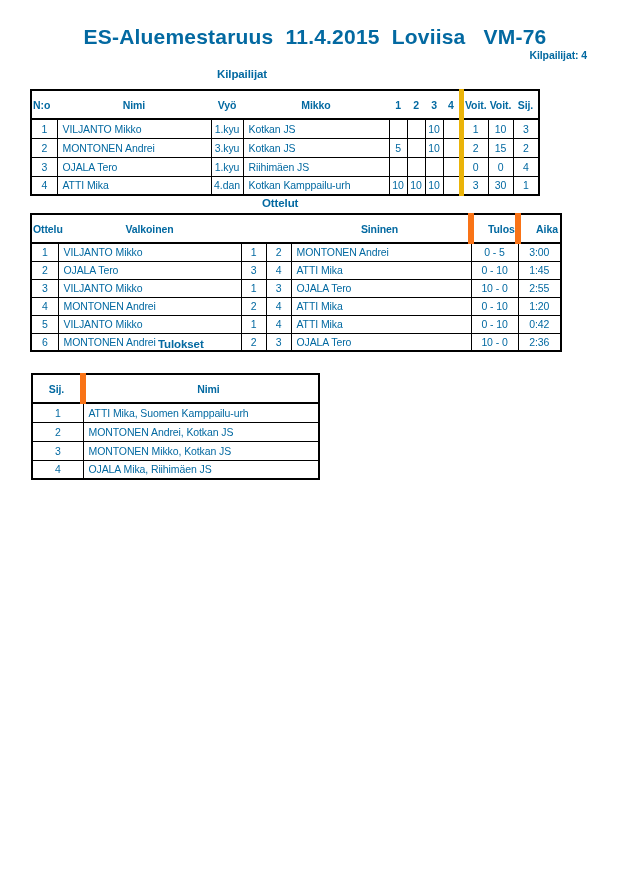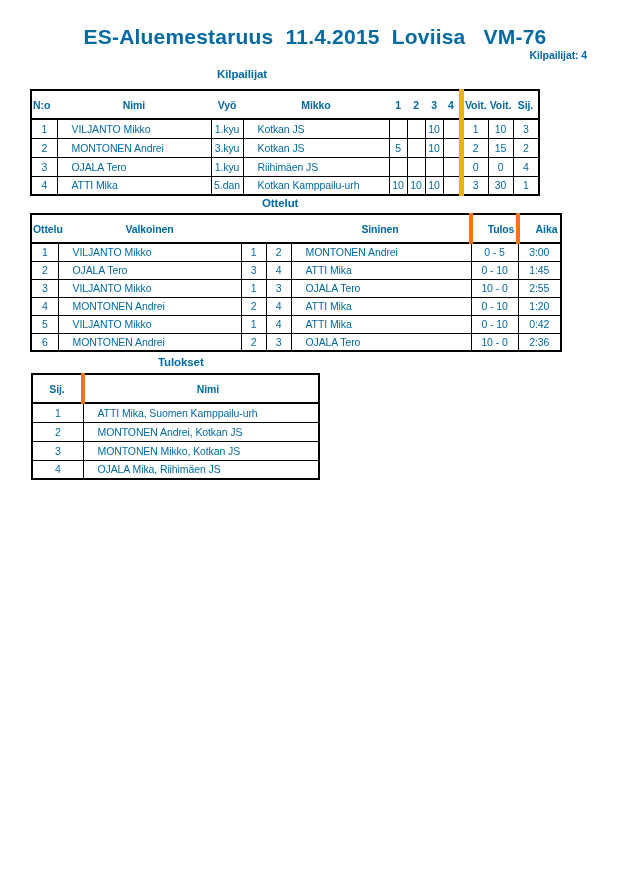--- a/index.html
+++ b/index.html
@@ -57,23 +57,23 @@
     overflow: visible;
   }
   .grid td {
     border: 1px solid #000;
     padding: 0 2px;
     text-align: center;
     white-space: nowrap;
     overflow: hidden;
     vertical-align: middle;
   }
-  .grid td.al { text-align: left; padding-left: 14px; }
+  .grid td.al { text-align: left; padding-left: 5px; }
   .grid th.al { text-align: left; padding-left: 1px; }
-  .grid th.vline { border-left: 4px solid #f97316; padding-left: 14px; }
+  .grid th.vline { border-left: 6px solid #f97316; padding-left: 14px; }
   .grid th.gl, .grid td.gl { border-left: 5px solid #eab308; }
   tr.hdr { height: 29px; }
   .t1 tr.row { height: 19px; }
   .t2 tr.row { height: 18px; }
   .t3 tr.row { height: 19px; }
 </style>
 </head>
 <body>
 
 <div class="page">
@@ -146,21 +146,21 @@
       <td></td>
       <td></td>
       <td></td>
       <td class="gl">0</td>
       <td>0</td>
       <td>4</td>
     </tr>
     <tr class="row">
       <td>4</td>
       <td class="al">ATTI Mika</td>
-      <td>5.dan</td>
+      <td>4.dan</td>
       <td class="al">Kotkan Kamppailu-urh</td>
       <td>10</td>
       <td>10</td>
       <td>10</td>
       <td></td>
       <td class="gl">3</td>
       <td>30</td>
       <td>1</td>
     </tr>
   </tbody>
@@ -238,21 +238,21 @@
       <td class="al">MONTONEN Andrei</td>
       <td>2</td>
       <td>3</td>
       <td class="al">OJALA Tero</td>
       <td>10 - 0</td>
       <td>2:36</td>
     </tr>
   </tbody>
     </table>
 
-  <div class="section-label" style="left:158px; top:356px;">Tulokset</div>
+  <div class="section-label" style="left:158px; top:338px;">Tulokset</div>
 
   <table class="grid t3" style="left:31px; top:373px; width:287px;">
     <colgroup>
       <col style="width:51px">
         <col style="width:236px">
     </colgroup>
     <tbody>
         <tr class="hdr">
       <th>Sij.</th>
       <th class="vline">Nimi</th>

